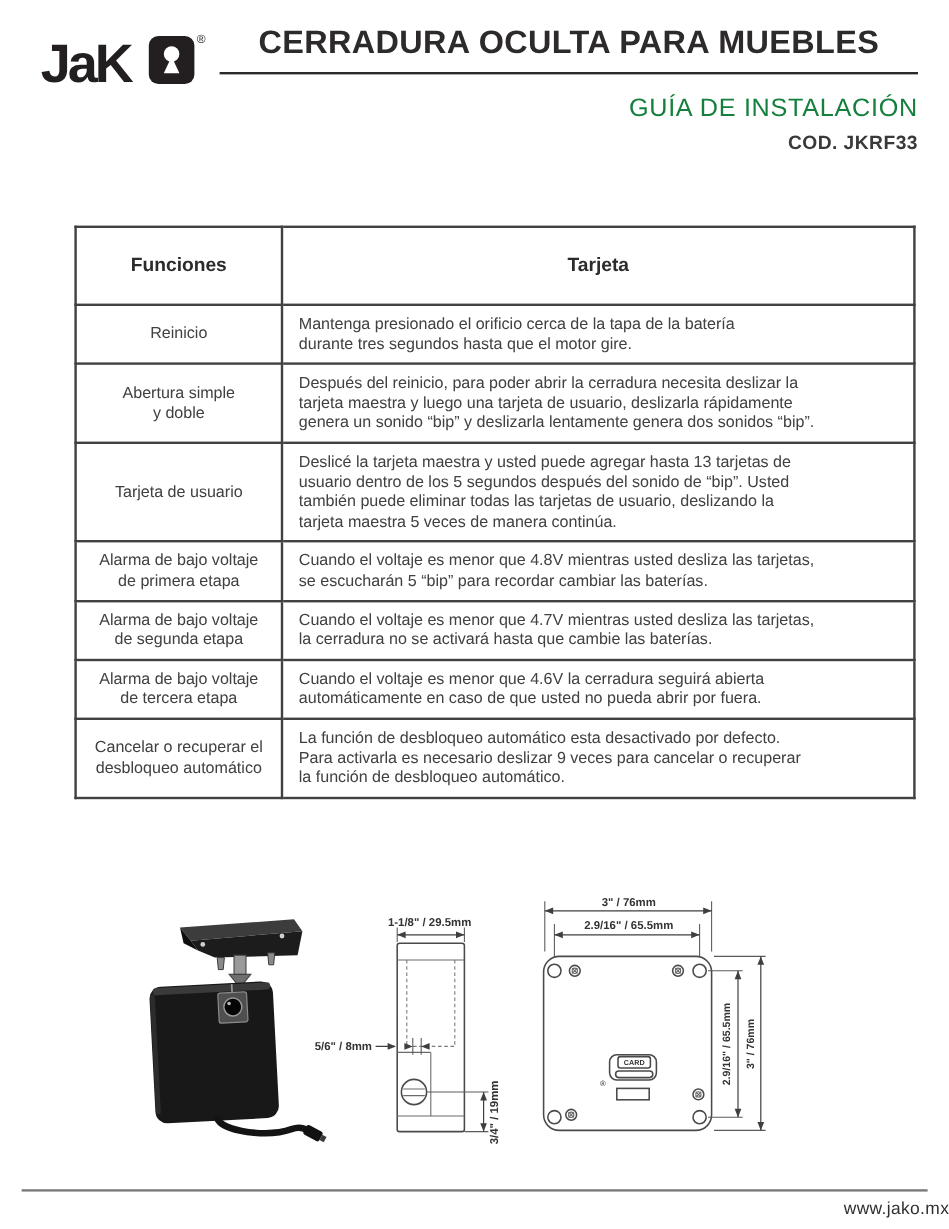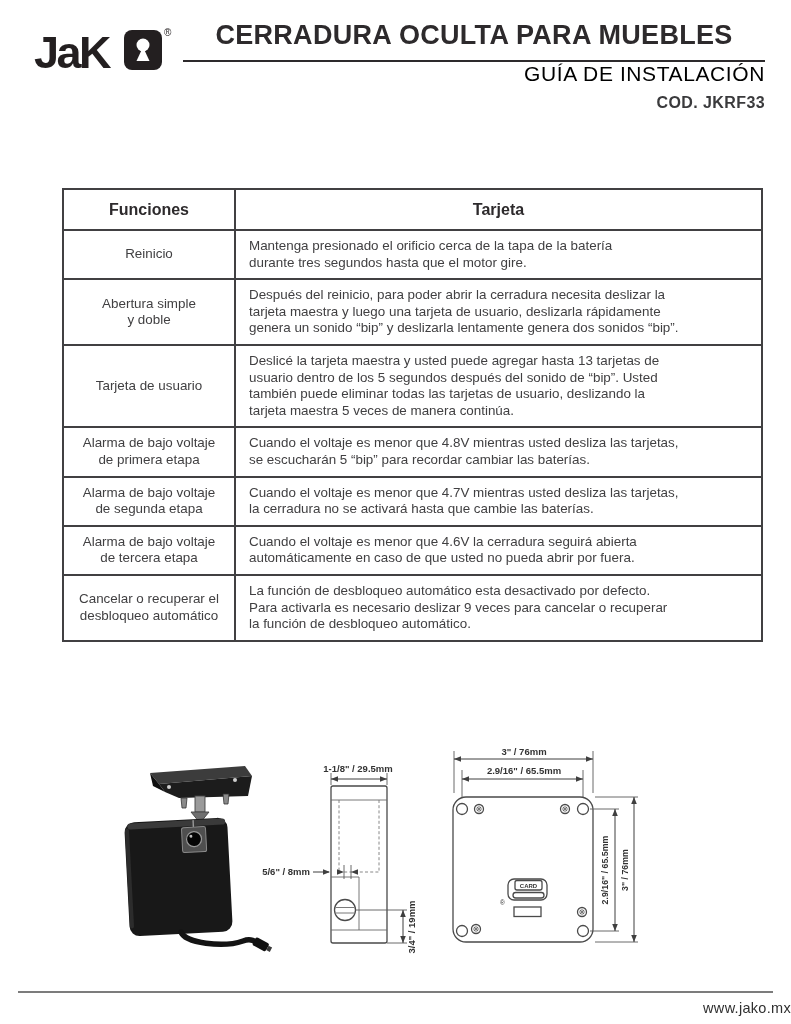--- a/index.html
+++ b/index.html
@@ -9,29 +9,29 @@
     font-family:"Liberation Sans", sans-serif; color:#3d3d3f;
   }
   
   .logo-wrap { position:absolute; left:34px; top:18px; }
   .header-block { position:absolute; left:183px; width:582px; top:20px; }
   .doc-title {
     font-size:27px; font-weight:800; color:#2d2a2c; text-align:center;
     letter-spacing:.3px; white-space:nowrap; padding-bottom:9px;
     border-bottom:2.5px solid #2d2a2c;
   }
-  .doc-subtitle { font-size:21px; font-weight:500; letter-spacing:.6px; text-align:right; margin-top:0; color:#000000; }
+  .doc-subtitle { font-size:21px; font-weight:500; letter-spacing:.6px; text-align:right; margin-top:17px; color:#15803d; }
   .doc-code { font-size:16px; font-weight:700; letter-spacing:.4px; text-align:right; margin-top:8px; color:#3a3a3c; }
   
   .func-table {
     position:absolute; left:62px; top:188px; width:701px;
     border-collapse:collapse; table-layout:fixed;
   }
   .func-table th, .func-table td { border:2px solid #414042; }
-  .func-table th { font-size:16px; font-weight:700; color:#2d2a2c; text-align:center; height:31px; padding:4px; }
+  .func-table th { font-size:16px; font-weight:700; color:#2d2a2c; text-align:center; height:31px; padding:16px; }
   .col-fn { width:172px; }
   td.fn {
     text-align:center; vertical-align:middle; font-size:13.4px;
     line-height:16.5px; white-space:pre-line; padding:6px 6px; color:#414042;
   }
   td.man {
     text-align:left; vertical-align:middle; font-size:13.4px;
     line-height:16.6px; white-space:pre-line; padding:7px 8px 7px 13px; color:#414042;margin-left:41px;
   }
   

